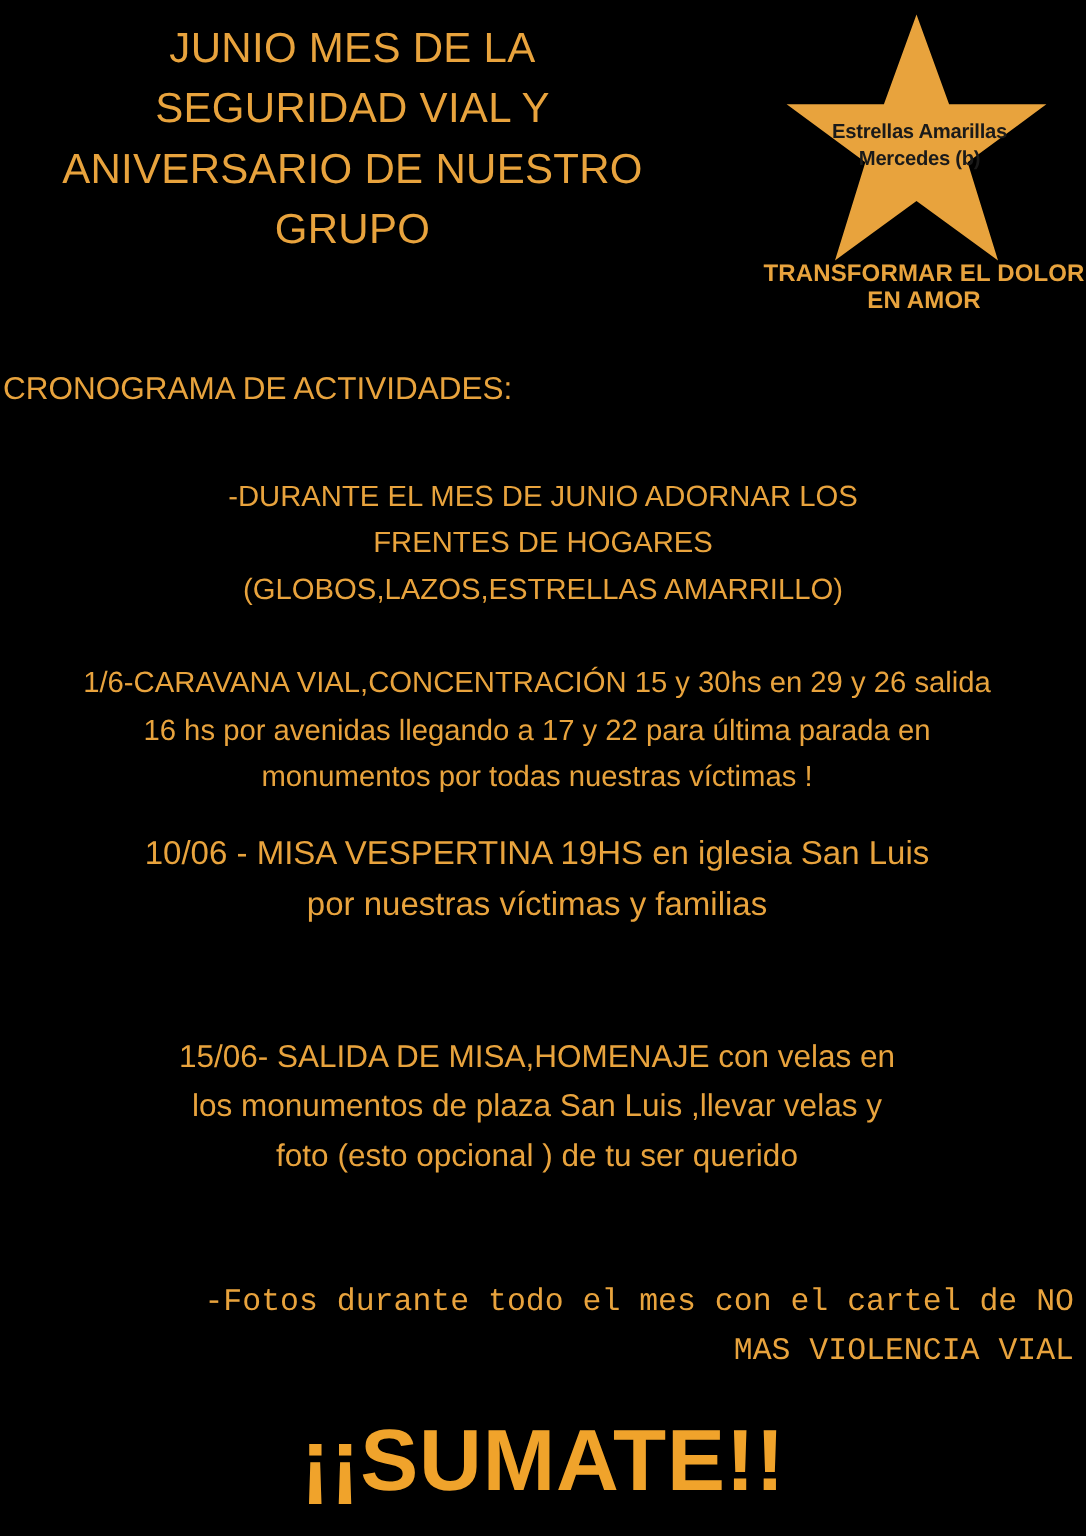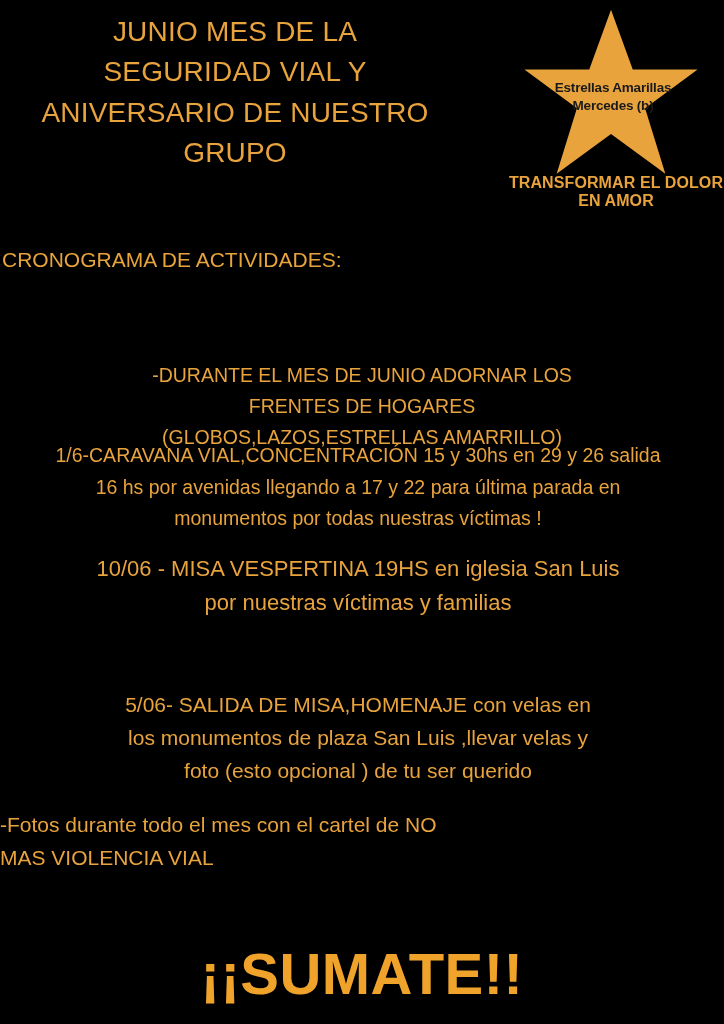--- a/index.html
+++ b/index.html
@@ -97,21 +97,20 @@
     line-height: 1.3;
   }
 
   .b-adornar {
     left: 0;
     top: 316px;
     width: 724px;
     font-size: 19.5px;
     text-align: center;
     line-height: 1.58;
-    margin-top: 44px;
   }
 
   .b-caravana {
     left: 0;
     top: 440px;
     width: 716px;
     font-size: 19.5px;
     text-align: center;
     line-height: 1.62;
   }
@@ -129,25 +128,26 @@
     left: 0;
     top: 688px;
     width: 716px;
     font-size: 21px;
     text-align: center;
     line-height: 1.58;
   }
 
   .b-fotos {
     left: 0;
-    top: 808px;
+    top: 852px;
     width: 716px;
     font-size: 21px;
-    text-align: left;
+    text-align: right;
     line-height: 1.58;
+    font-family: Liberation Mono, monospace;
   }
 
   .b-sumate {
     left: 0;
     top: 940px;
     width: 724px;
     text-align: center;
     font-size: 58px;
     font-weight: bold;
     color: #F0A32B;
@@ -179,21 +179,21 @@
 FRENTES DE HOGARES
 (GLOBOS,LAZOS,ESTRELLAS AMARRILLO)</div>
 
   <div class="block b-caravana">1/6-CARAVANA VIAL,CONCENTRACIÓN 15 y 30hs en 29 y 26 salida
 16 hs  por avenidas llegando a 17 y 22 para última parada en
 monumentos por todas nuestras víctimas !</div>
 
   <div class="block b-misa">10/06 - MISA VESPERTINA 19HS en iglesia San Luis
 por nuestras víctimas y familias</div>
 
-  <div class="block b-salida">5/06- SALIDA DE MISA,HOMENAJE con velas en
+  <div class="block b-salida">15/06- SALIDA DE MISA,HOMENAJE con velas en
 los monumentos de plaza San Luis ,llevar velas y
 foto (esto opcional ) de tu ser querido</div>
 
   <div class="block b-fotos">-Fotos durante todo el mes con el cartel de NO
 MAS VIOLENCIA VIAL</div>
 
   <div class="block b-sumate">¡¡SUMATE!!</div>
 
 </div>
 

